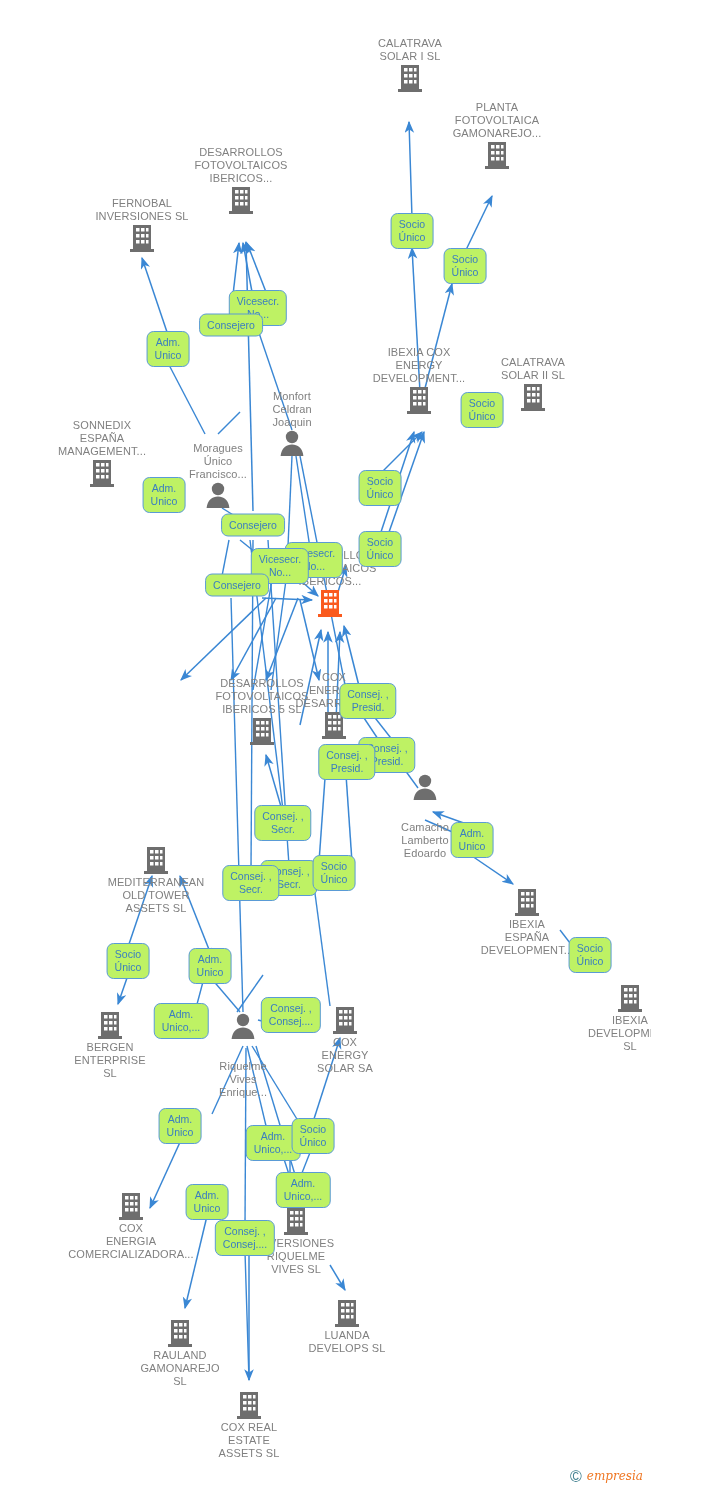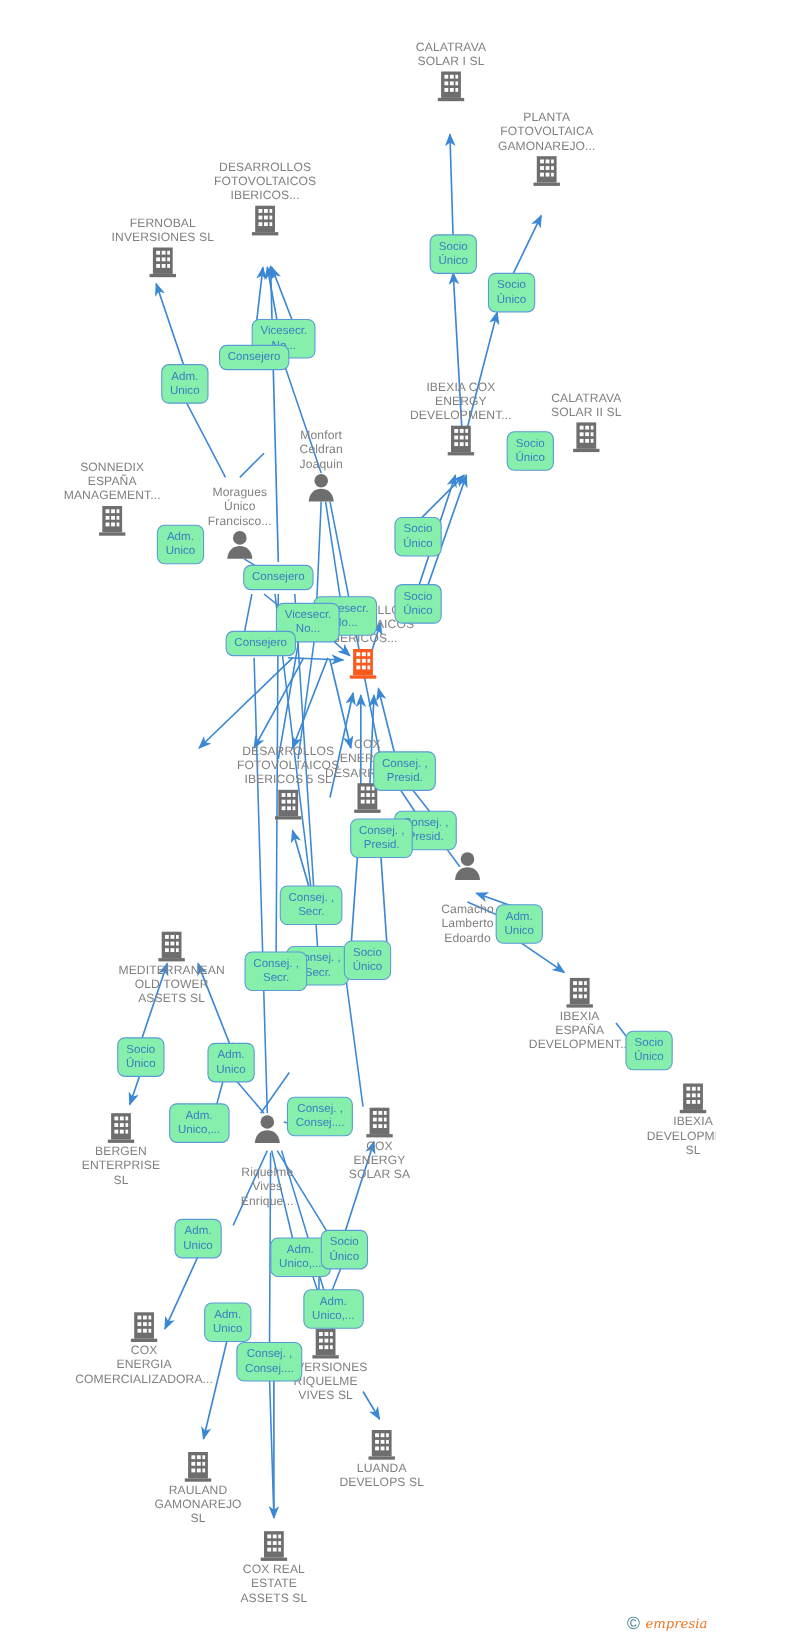--- a/index.html
+++ b/index.html
@@ -7,21 +7,21 @@
   #stage{position:relative;width:651px;height:1500px;overflow:hidden;background:#fff;}
   #edges{position:absolute;left:0;top:0;width:728px;height:1500px;pointer-events:none;}
 
   .node{position:absolute;transform:translate(-50%,0);text-align:center;width:150px;}
   .node .ico{display:block;margin:0 auto;}
   .node .lbl{display:block;margin-top:1px;font-size:11px;line-height:13px;color:#808080;
              letter-spacing:.1px;white-space:pre-line;}
   .node.person .lbl{color:#808080;margin-top:20px;}
 
   .rel{position:absolute;transform:translate(-50%,-50%);
-       border:1.4px solid #5a9bd5;border-radius:7px;background:#86efac;
+       border:1.4px solid #5a9bd5;border-radius:7px;background:#bef264;
        color:#3a7ec0;font-size:10.5px;line-height:13px;text-align:center;
        padding:4px 7px;white-space:pre-line;box-sizing:border-box;}
 
   .wm{position:absolute;right:8px;bottom:14px;display:flex;align-items:center;gap:5px;}
   .wm .c{color:#3f7f8f;font-size:16px;line-height:16px;}
   .wm .e{color:#ef7622;font-size:12px;line-height:19px;font-family:"DejaVu Serif",serif;font-style:italic;}
 </style>
 </head>
 <body>
 
@@ -173,21 +173,21 @@
           <rect x="8" y="11" width="3.5" height="3.5"></rect>
           <rect x="13" y="11" width="3.5" height="3.5"></rect>
           <rect x="18" y="11" width="2.5" height="3.5"></rect>
           <rect x="8" y="17" width="3.5" height="3.5"></rect>
           <rect x="13" y="17" width="3.5" height="3.5"></rect>
           <rect x="18" y="17" width="2.5" height="3.5"></rect>
         </g>
       </svg>
   </div>
 
-  <div class="node company" style="left:148px;top:196px;">
+  <div class="node company" style="left:142px;top:196px;">
     <span class="lbl">FERNOBAL
 INVERSIONES SL</span>
     <svg class="ico" width="28" height="30" viewBox="0 0 28 30">
         <rect x="5" y="2" width="18" height="24" fill="#6e6e6e"></rect>
         <rect x="2" y="26" width="24" height="3" fill="#6e6e6e"></rect>
         <g fill="#fff">
           <rect x="8" y="5" width="3.5" height="3.5"></rect>
           <rect x="13" y="5" width="3.5" height="3.5"></rect>
           <rect x="18" y="5" width="2.5" height="3.5"></rect>
           <rect x="8" y="11" width="3.5" height="3.5"></rect>

